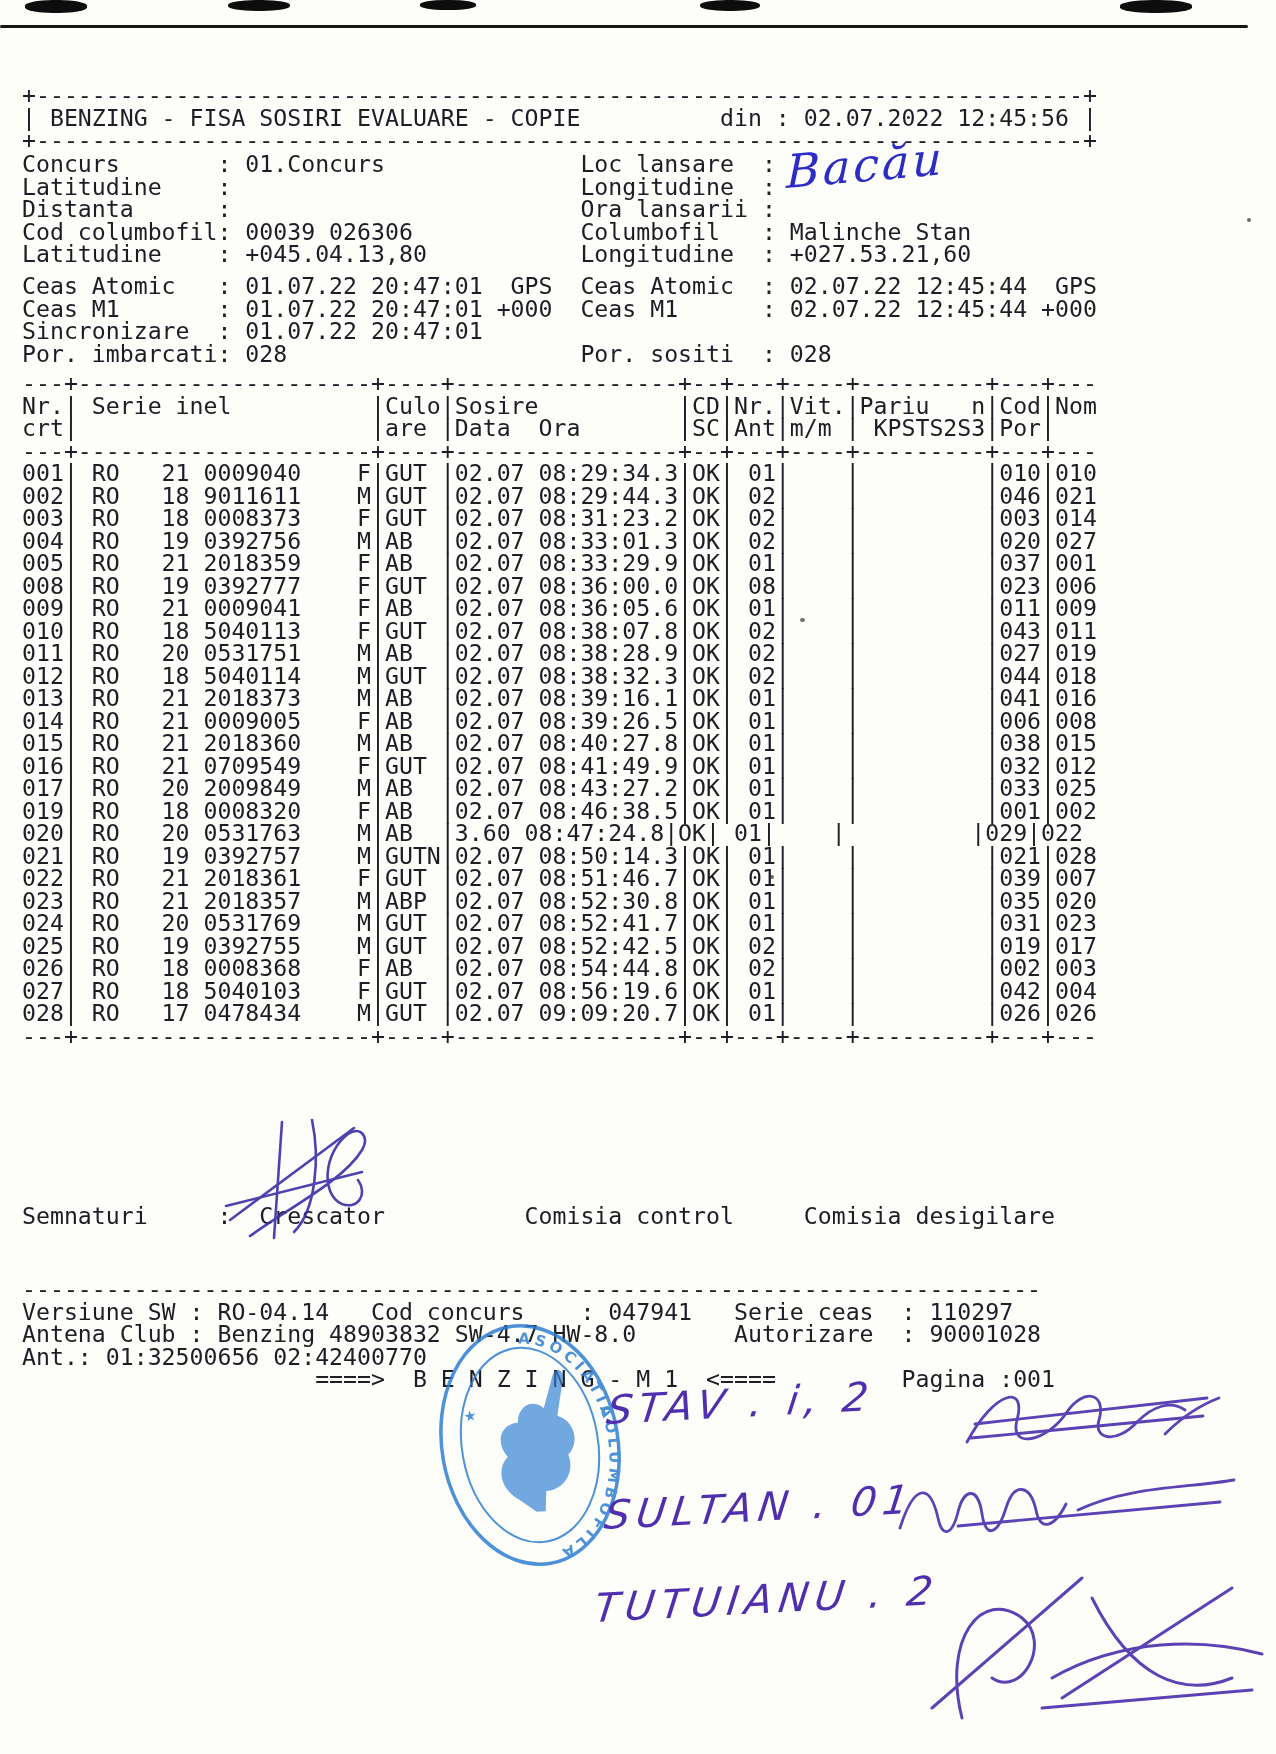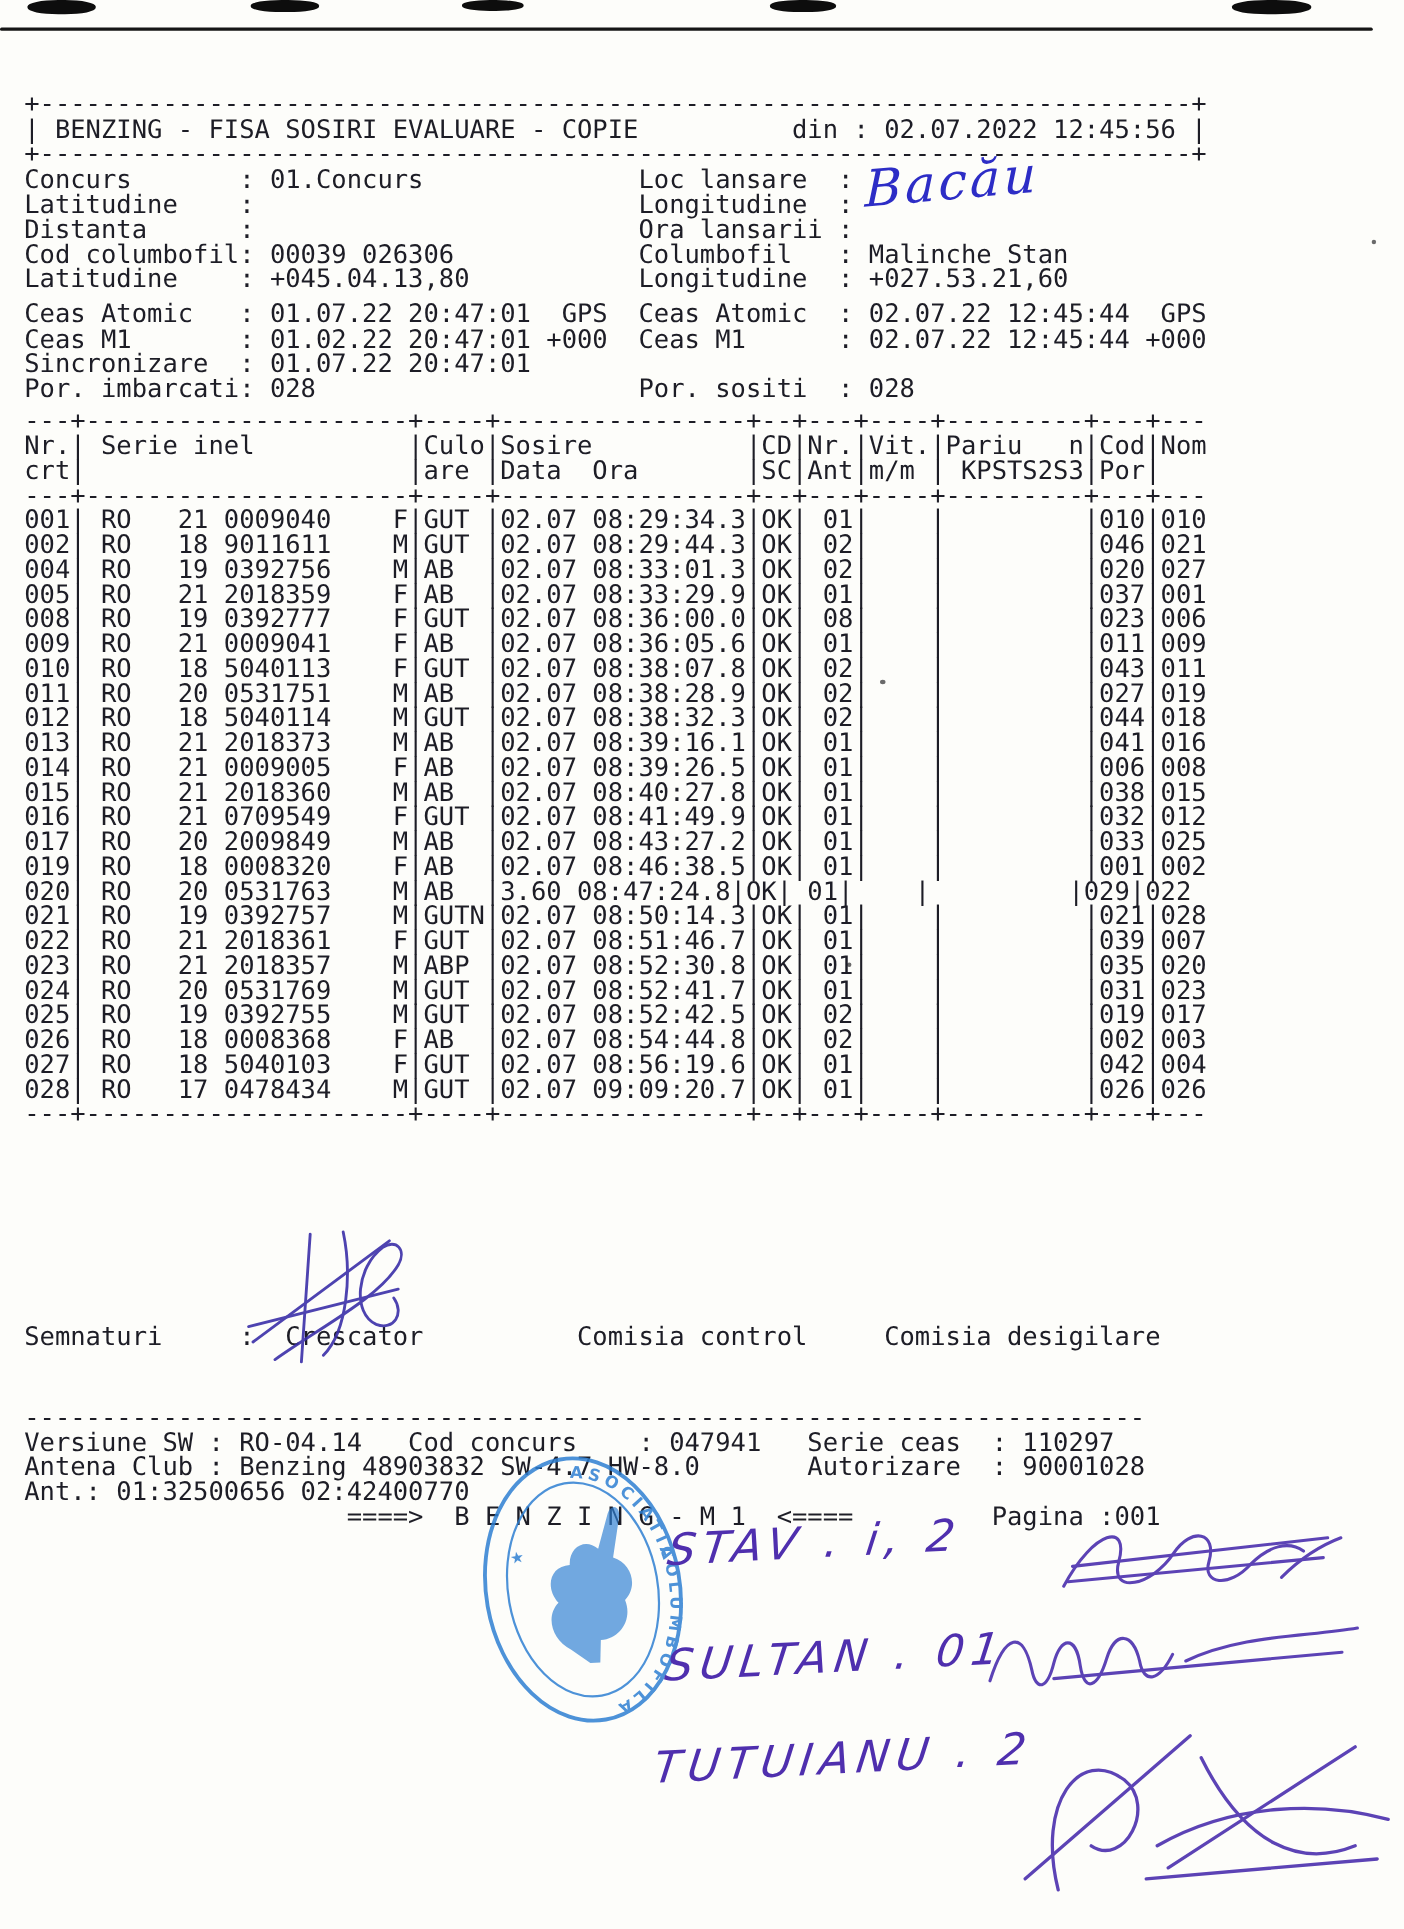--- a/index.html
+++ b/index.html
@@ -75,33 +75,34 @@
   <div class="block" style="top:153px;">
     <div class="doc-line">Concurs       : 01.Concurs              Loc lansare  :</div>
     <div class="doc-line">Latitudine    :                         Longitudine  :</div>
     <div class="doc-line">Distanta      :                         Ora lansarii :</div>
     <div class="doc-line">Cod columbofil: 00039 026306            Columbofil   : Malinche Stan</div>
     <div class="doc-line">Latitudine    : +045.04.13,80           Longitudine  : +027.53.21,60</div>
   </div>
 
   <div class="block" style="top:275px;">
     <div class="doc-line">Ceas Atomic   : 01.07.22 20:47:01  GPS  Ceas Atomic  : 02.07.22 12:45:44  GPS</div>
-    <div class="doc-line">Ceas M1       : 01.02.22 20:47:01 +000  Ceas M1      : 02.07.22 12:45:44 +000</div>
+    <div class="doc-line">Ceas M1       : 01.07.22 20:47:01 +000  Ceas M1      : 02.07.22 12:45:44 +000</div>
     <div class="doc-line">Sincronizare  : 01.07.22 20:47:01</div>
     <div class="doc-line">Por. imbarcati: 028                     Por. sositi  : 028</div>
   </div>
 
   <div class="block" style="top:372px;">
     <div class="doc-line">---+---------------------+----+----------------+--+---+----+---------+---+---</div>
     <div class="doc-line">Nr.| Serie inel          |Culo|Sosire          |CD|Nr.|Vit.|Pariu   n|Cod|Nom</div>
     <div class="doc-line">crt|                     |are |Data  Ora       |SC|Ant|m/m | KPSTS2S3|Por|   </div>
     <div class="doc-line">---+---------------------+----+----------------+--+---+----+---------+---+---</div>
     <div>
         <div class="doc-line">001| RO   21 0009040    F|GUT |02.07 08:29:34.3|OK| 01|    |         |010|010</div>
         <div class="doc-line">002| RO   18 9011611    M|GUT |02.07 08:29:44.3|OK| 02|    |         |046|021</div>
+        <div class="doc-line">003| RO   18 0008373    F|GUT |02.07 08:31:23.2|OK| 02|    |         |003|014</div>
         <div class="doc-line">004| RO   19 0392756    M|AB  |02.07 08:33:01.3|OK| 02|    |         |020|027</div>
         <div class="doc-line">005| RO   21 2018359    F|AB  |02.07 08:33:29.9|OK| 01|    |         |037|001</div>
         <div class="doc-line">008| RO   19 0392777    F|GUT |02.07 08:36:00.0|OK| 08|    |         |023|006</div>
         <div class="doc-line">009| RO   21 0009041    F|AB  |02.07 08:36:05.6|OK| 01|    |         |011|009</div>
         <div class="doc-line">010| RO   18 5040113    F|GUT |02.07 08:38:07.8|OK| 02|    |         |043|011</div>
         <div class="doc-line">011| RO   20 0531751    M|AB  |02.07 08:38:28.9|OK| 02|    |         |027|019</div>
         <div class="doc-line">012| RO   18 5040114    M|GUT |02.07 08:38:32.3|OK| 02|    |         |044|018</div>
         <div class="doc-line">013| RO   21 2018373    M|AB  |02.07 08:39:16.1|OK| 01|    |         |041|016</div>
         <div class="doc-line">014| RO   21 0009005    F|AB  |02.07 08:39:26.5|OK| 01|    |         |006|008</div>
         <div class="doc-line">015| RO   21 2018360    M|AB  |02.07 08:40:27.8|OK| 01|    |         |038|015</div>

